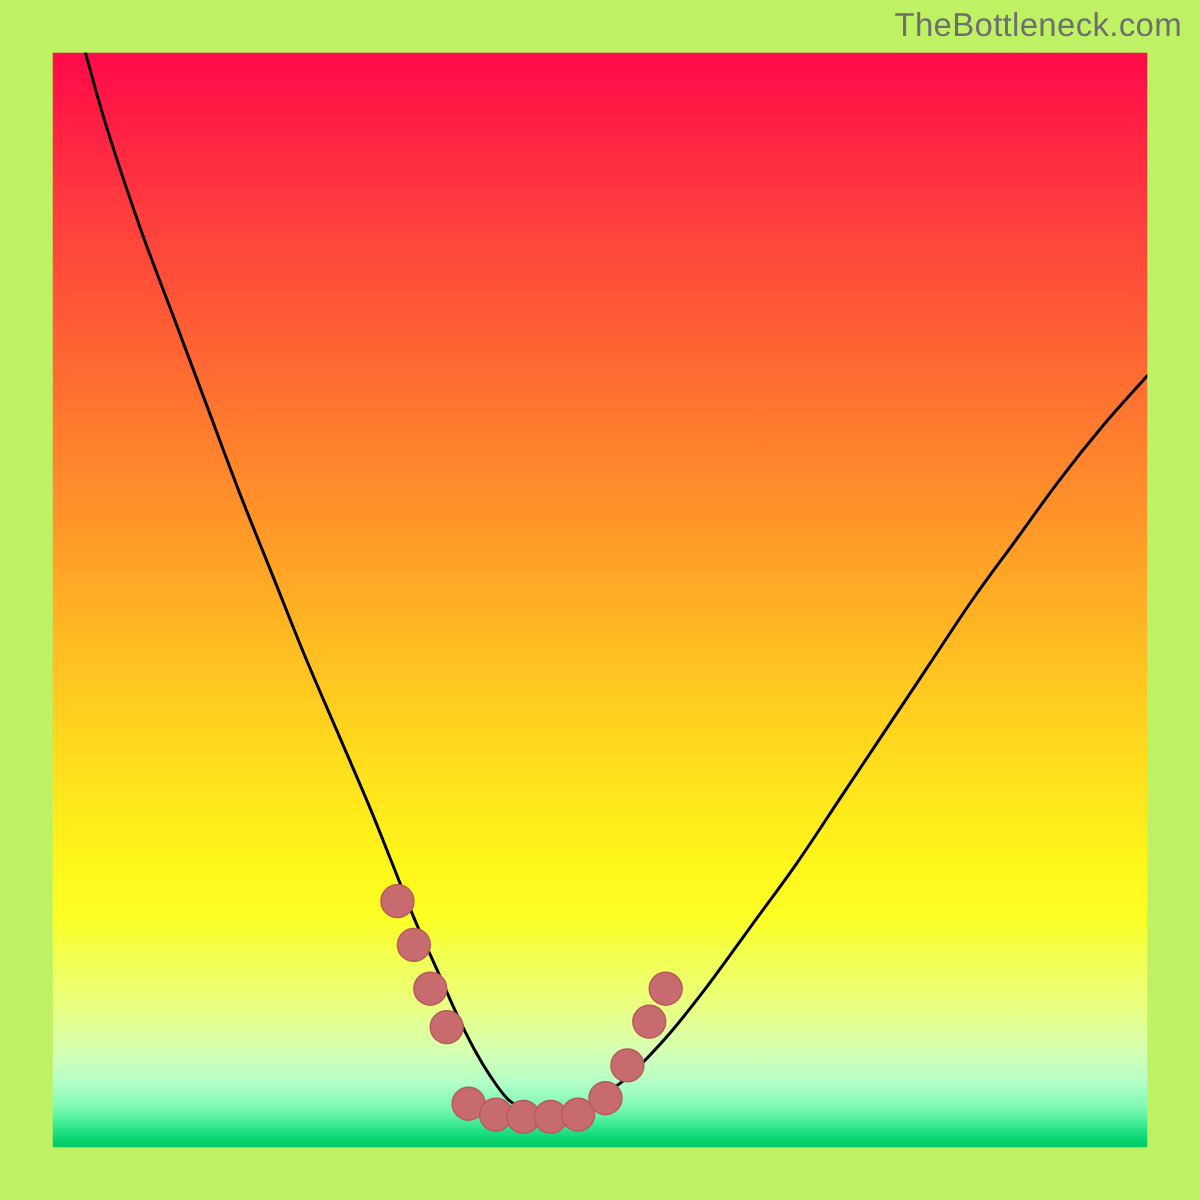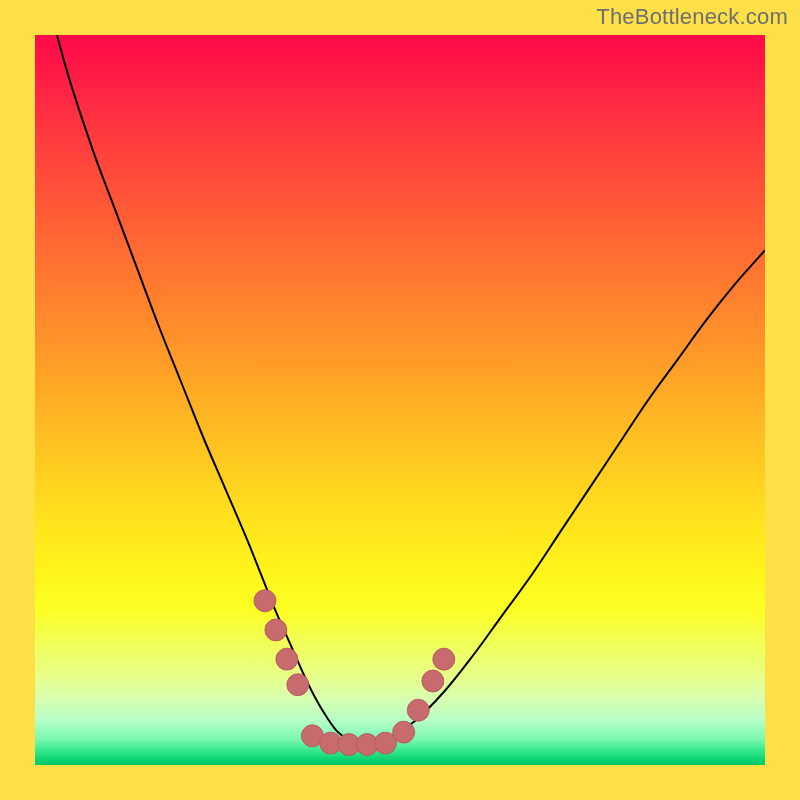--- a/index.html
+++ b/index.html
@@ -8,21 +8,21 @@
     width: 800px;
     height: 800px;
     background: #000;
     overflow: hidden;
     font-family: Arial, Helvetica, sans-serif;
   }
   .stage {
     position: relative;
     width: 800px;
     height: 800px;
-    background: #fde047;
+    background: #bef264;
   }
   .plot {
     position: absolute;
     left: 35px;
     top: 35px;
     width: 730px;
     height: 730px;
     overflow: hidden;
   }
   .gradient {

